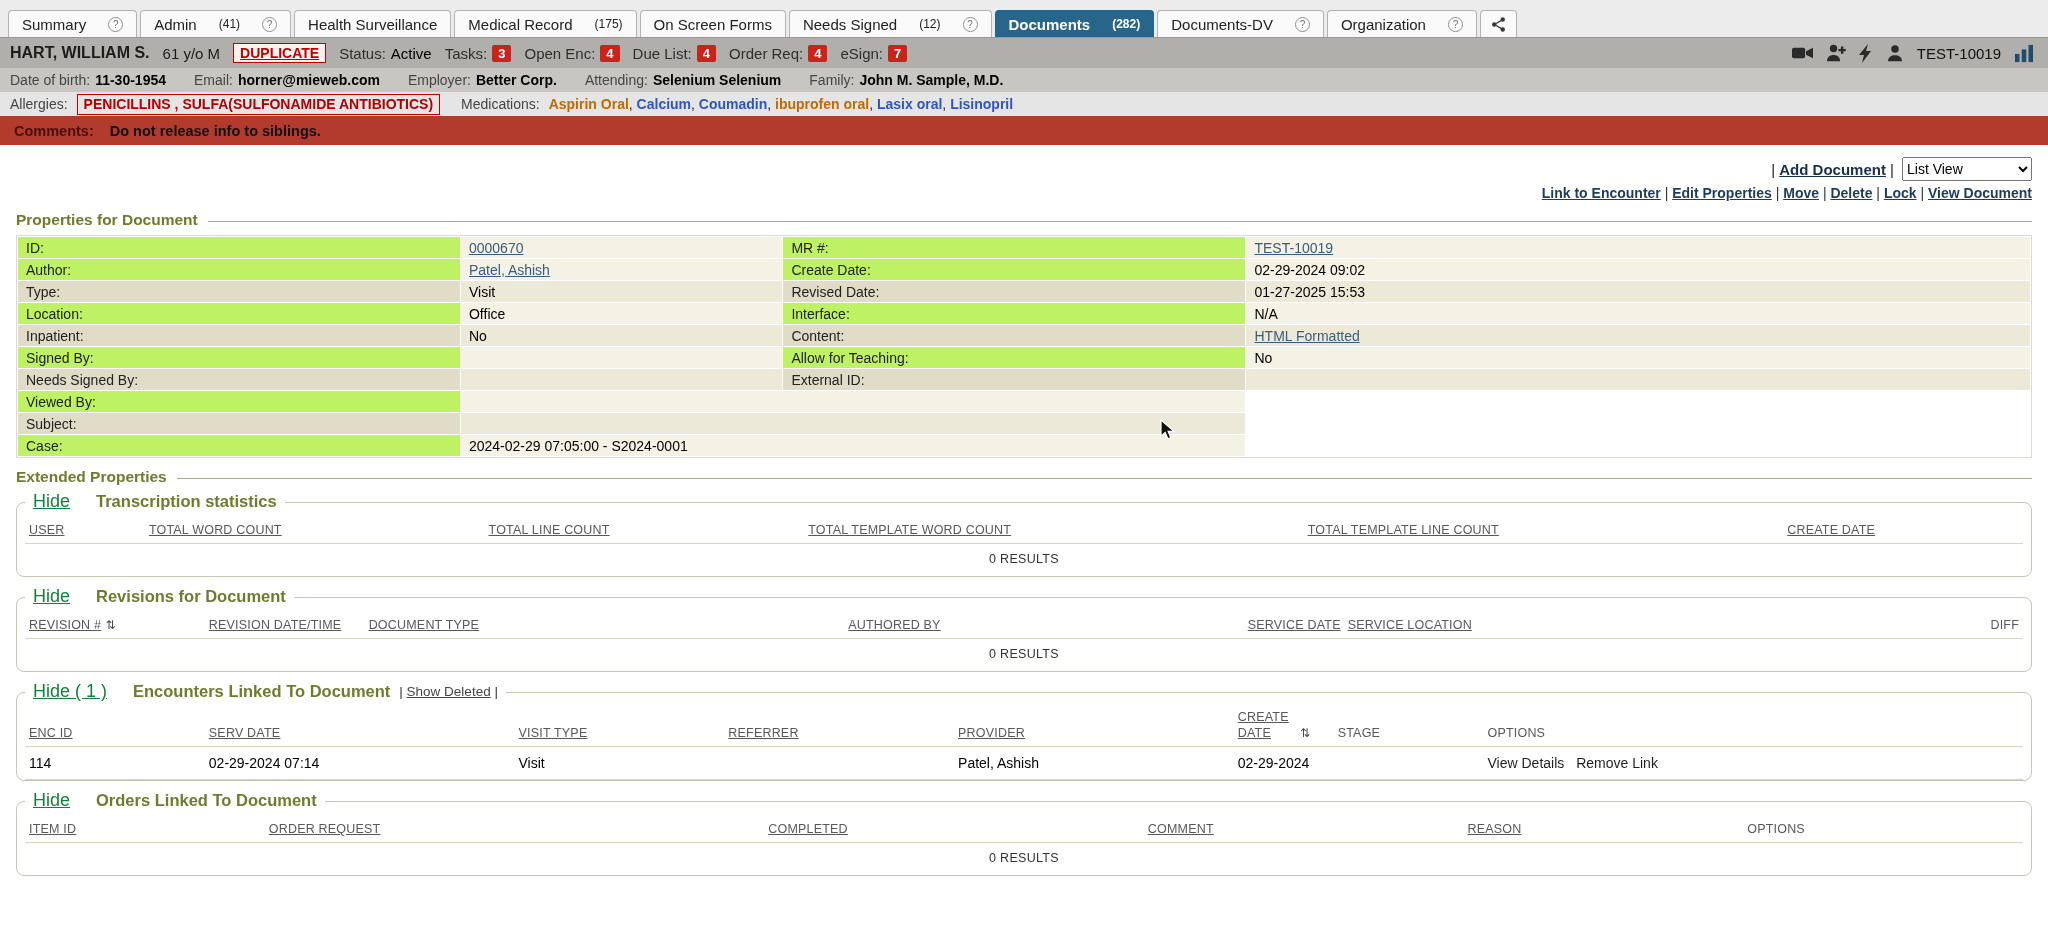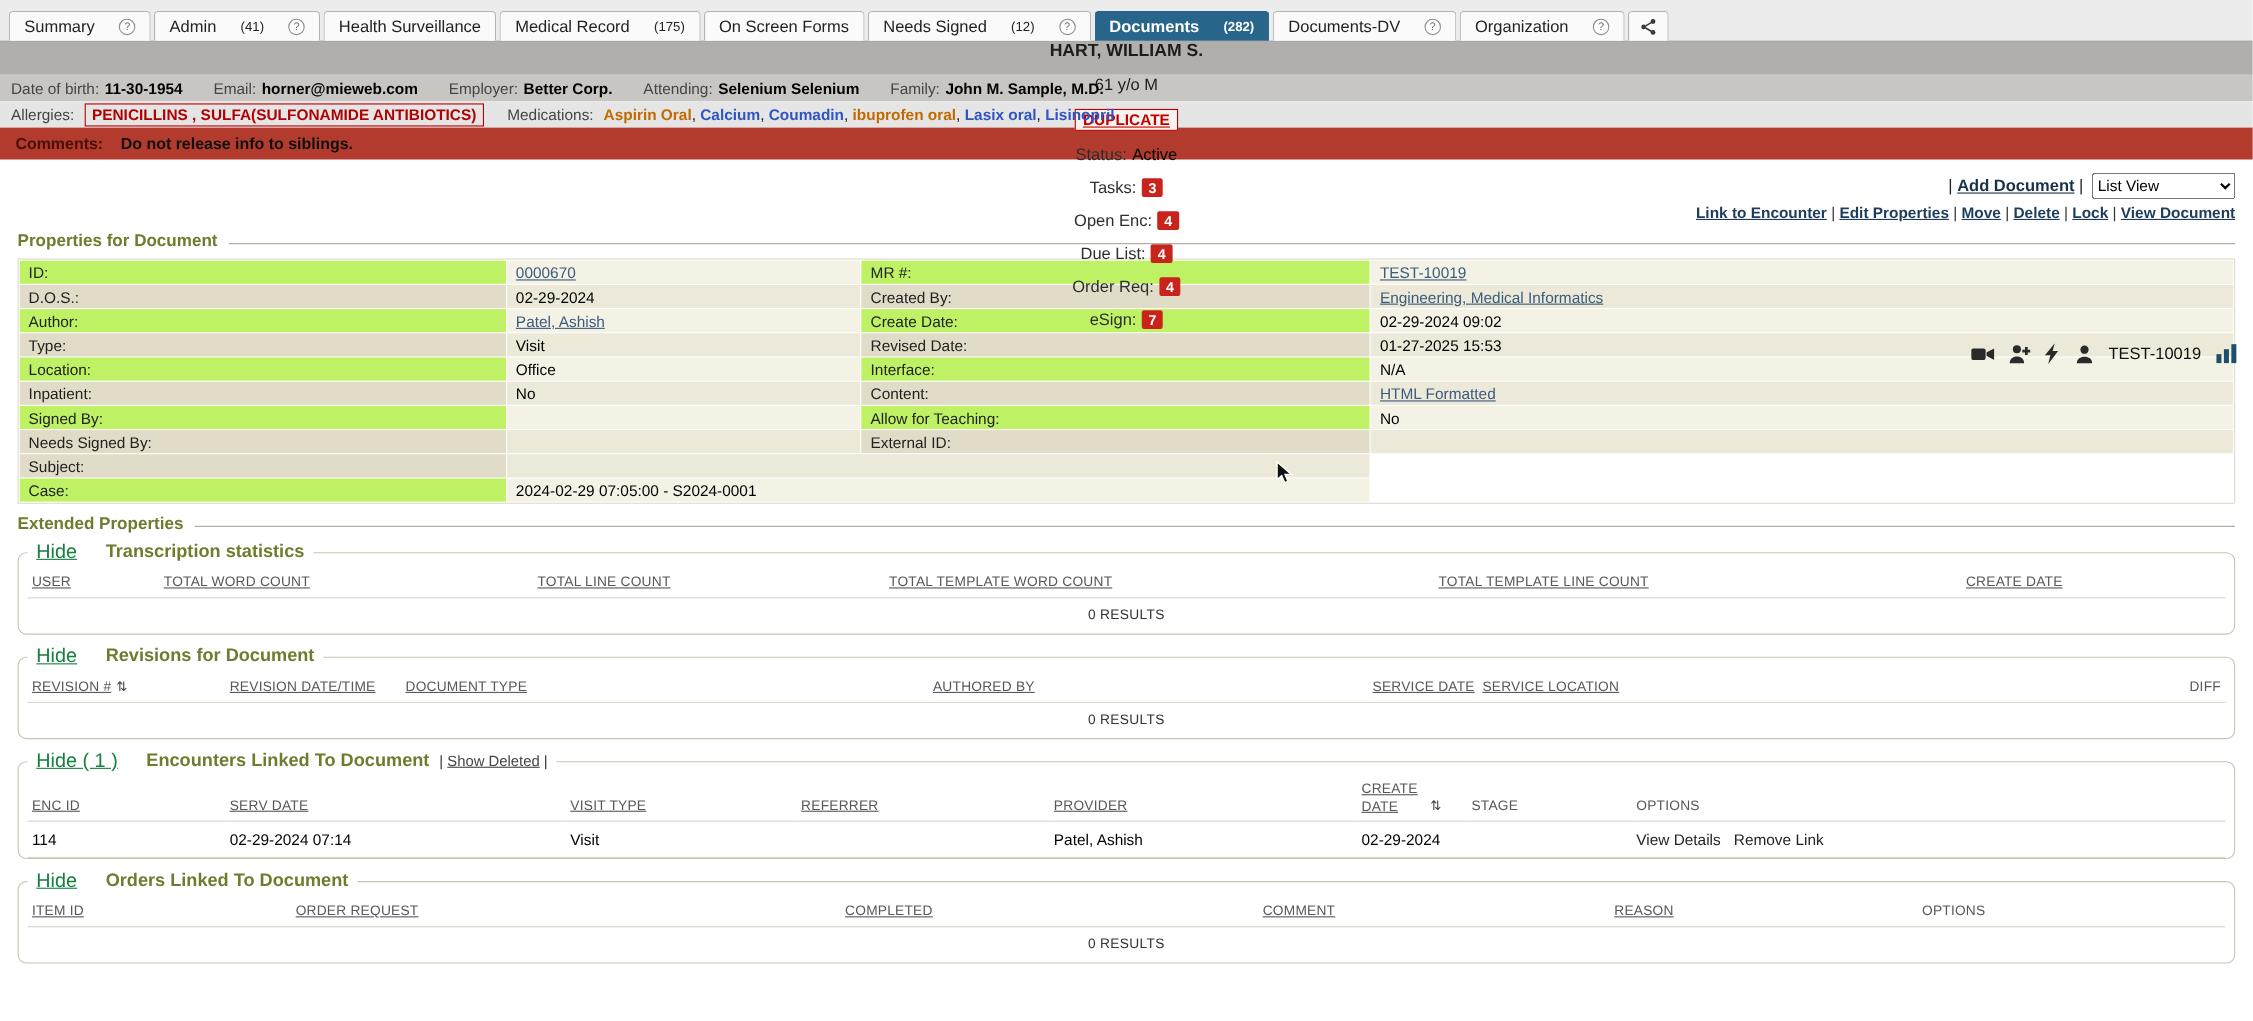--- a/index.html
+++ b/index.html
@@ -30,21 +30,21 @@
     width: 15px; height: 15px; border-radius: 50%;
     border: 1px solid #8f8f8f; background: #fff; color: #6d6d6d;
     font-size: 10px; line-height: 13px; text-align: center; flex: 0 0 auto;
   }
   .tab.icononly { padding: 5px 9px; }
 
   
   .patient-bar {
     display: flex; align-items: center; gap: 13px;
     background: #b1afab; height: 30px; padding: 0 10px;
-    font-size: 15px; color: #1c1c1c; flex-direction: column;
+    font-size: 15px; color: #1c1c1c;
   }
   .patient-name { font-weight: bold; font-size: 16px; }
   .flag-duplicate {
     background: #f8f3ee; border: 1px solid #bb0000; color: #c00000;
     font-weight: bold; text-decoration: underline; padding: 1px 6px; font-size: 14px;
     cursor: pointer;
   }
   .pb-item { display: flex; align-items: center; gap: 5px; }
   .pb-label { color: #2e2e2e; }
   .pb-value { color: #000; }
@@ -342,26 +342,20 @@
         <col style="width:23%">
         <col style="width:39%">
       </colgroup>
     <tbody>
         <tr class="alt">
       <td class="plab">ID:</td>
       <td class="pval"><a class="tlink">0000670</a></td>
       <td class="plab">MR #:</td>
       <td class="pval"><a class="tlink">TEST-10019</a></td>
     </tr>
-    <tr>
-      <td class="plab">D.O.S.:</td>
-      <td class="pval">02-29-2024</td>
-      <td class="plab">Created By:</td>
-      <td class="pval"><a class="tlink">Engineering, Medical Informatics</a></td>
-    </tr>
     <tr class="alt">
       <td class="plab">Author:</td>
       <td class="pval"><a class="tlink">Patel, Ashish</a></td>
       <td class="plab">Create Date:</td>
       <td class="pval">02-29-2024 09:02</td>
     </tr>
     <tr>
       <td class="plab">Type:</td>
       <td class="pval">Visit</td>
       <td class="plab">Revised Date:</td>
@@ -383,20 +377,25 @@
       <td class="plab">Signed By:</td>
       <td class="pval"></td>
       <td class="plab">Allow for Teaching:</td>
       <td class="pval">No</td>
     </tr>
     <tr>
       <td class="plab">Needs Signed By:</td>
       <td class="pval"></td>
       <td class="plab">External ID:</td>
       <td class="pval"></td>
+    </tr>
+    <tr class="alt">
+      <td class="plab">Viewed By:</td>
+      <td class="pval" colspan="2"></td>
+      <td class="pblank"></td>
     </tr>
     <tr>
       <td class="plab">Subject:</td>
       <td class="pval" colspan="2"></td>
       <td class="pblank"></td>
     </tr>
     <tr class="alt">
       <td class="plab">Case:</td>
       <td class="pval" colspan="2">2024-02-29 07:05:00 - S2024-0001</td>
       <td class="pblank"></td>

